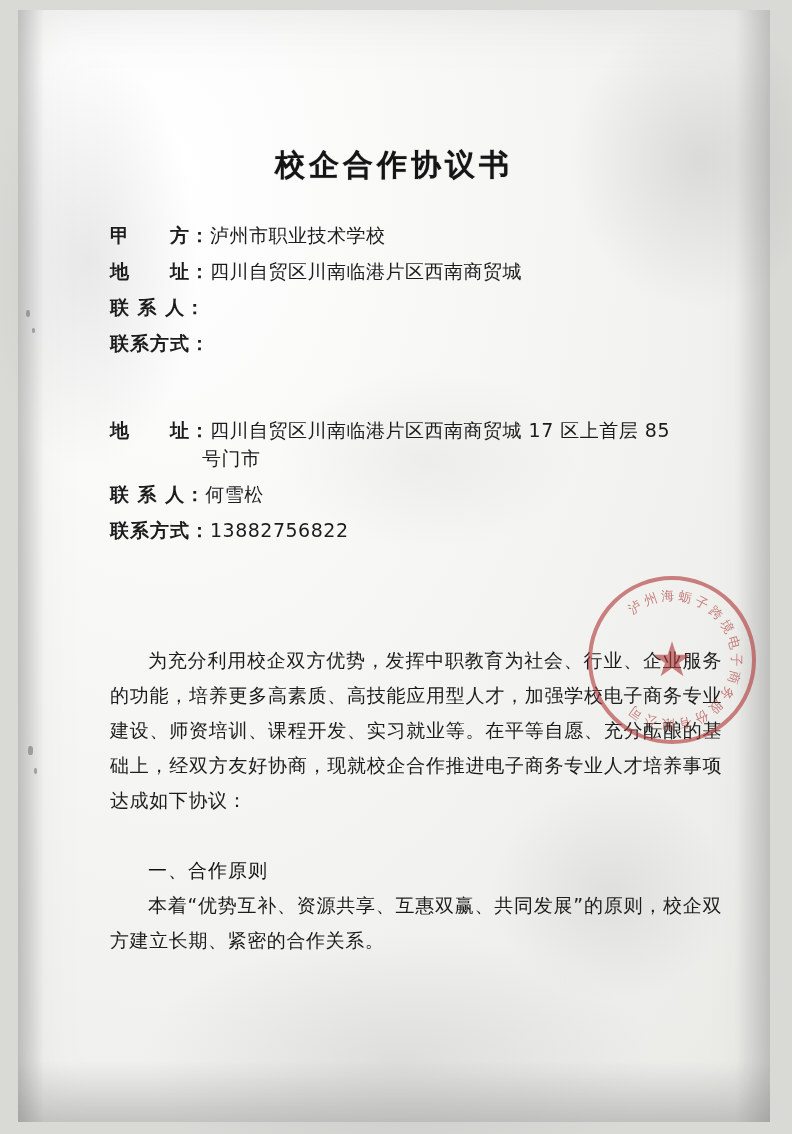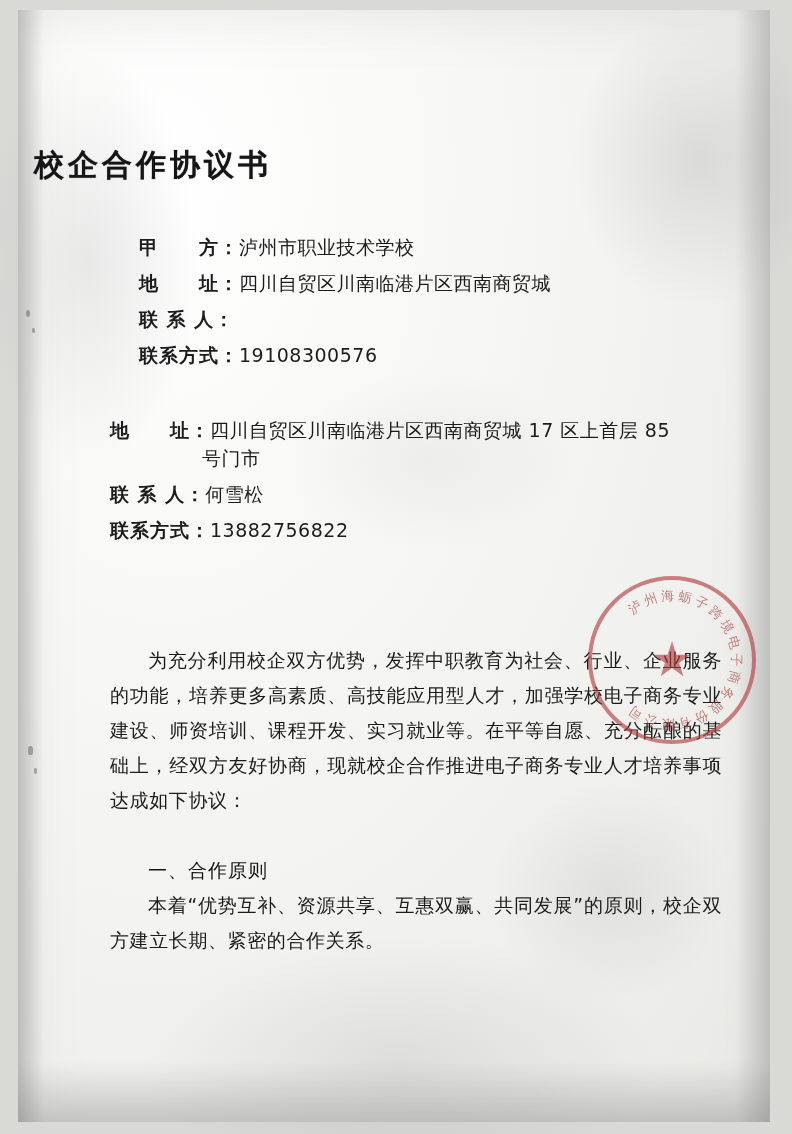--- a/index.html
+++ b/index.html
@@ -79,27 +79,27 @@
     left: 0; top: 0;
     width: 752px;
     height: 1112px;
     color: #1b1b1b;
   }
   .title {
     position: absolute;
     top: 135px;
     left: 0;
     width: 752px;
+    text-align: center;
     font-family: "DejaVu Sans", sans-serif;
     font-weight: bold;
     font-size: 30px;
     letter-spacing: 4px;
     color: #151515;
     text-shadow: 0 0 1px rgba(0,0,0,0.45);
-    padding-left: 16px;
   }
   .field-block { position: absolute; left: 92px; width: 610px; }
   .field-row {
     display: flex;
     align-items: baseline;
     margin-bottom: 10px;
     font-size: 19px;
     line-height: 26px;
     font-family: "DejaVu Sans", sans-serif;
     color: #1c1c1c;
@@ -196,35 +196,34 @@
 
     <div class="speck" style="left:8px;  top:300px; width:4px;  height:7px;"></div>
     <div class="speck" style="left:14px; top:318px; width:3px;  height:5px;"></div>
     <div class="speck" style="left:10px; top:736px; width:5px;  height:9px;"></div>
     <div class="speck" style="left:16px; top:758px; width:3px;  height:6px;"></div>
 
     <div id="doc">
 
       <div class="title">校企合作协议书</div>
 
-      <div class="field-block" style="top:224px;margin-left:29px;">
+      <div class="field-block" style="top:212px;">
         <div class="field-row">
           <span class="f-label">甲　　方：</span>
           <span class="f-value">泸州市职业技术学校</span>
         </div>
         <div class="field-row">
           <span class="f-label">地　　址：</span>
           <span class="f-value">四川自贸区川南临港片区西南商贸城</span>
         </div>
         <div class="field-row">
           <span class="f-label">联 系 人：</span>
         </div>
         <div class="field-row">
           <span class="f-label">联系方式：</span>
-          <span class="f-value">19108300576</span>
         </div>
       </div>
 
       <div class="field-block" style="top:407px;">
         <div class="field-row" style="margin-bottom:2px;">
           <span class="f-label">地　　址：</span>
           <span class="f-value">四川自贸区川南临港片区西南商贸城 17 区上首层 85</span>
         </div>
         <div class="field-row">
           <span class="f-value cont">号门市</span>

